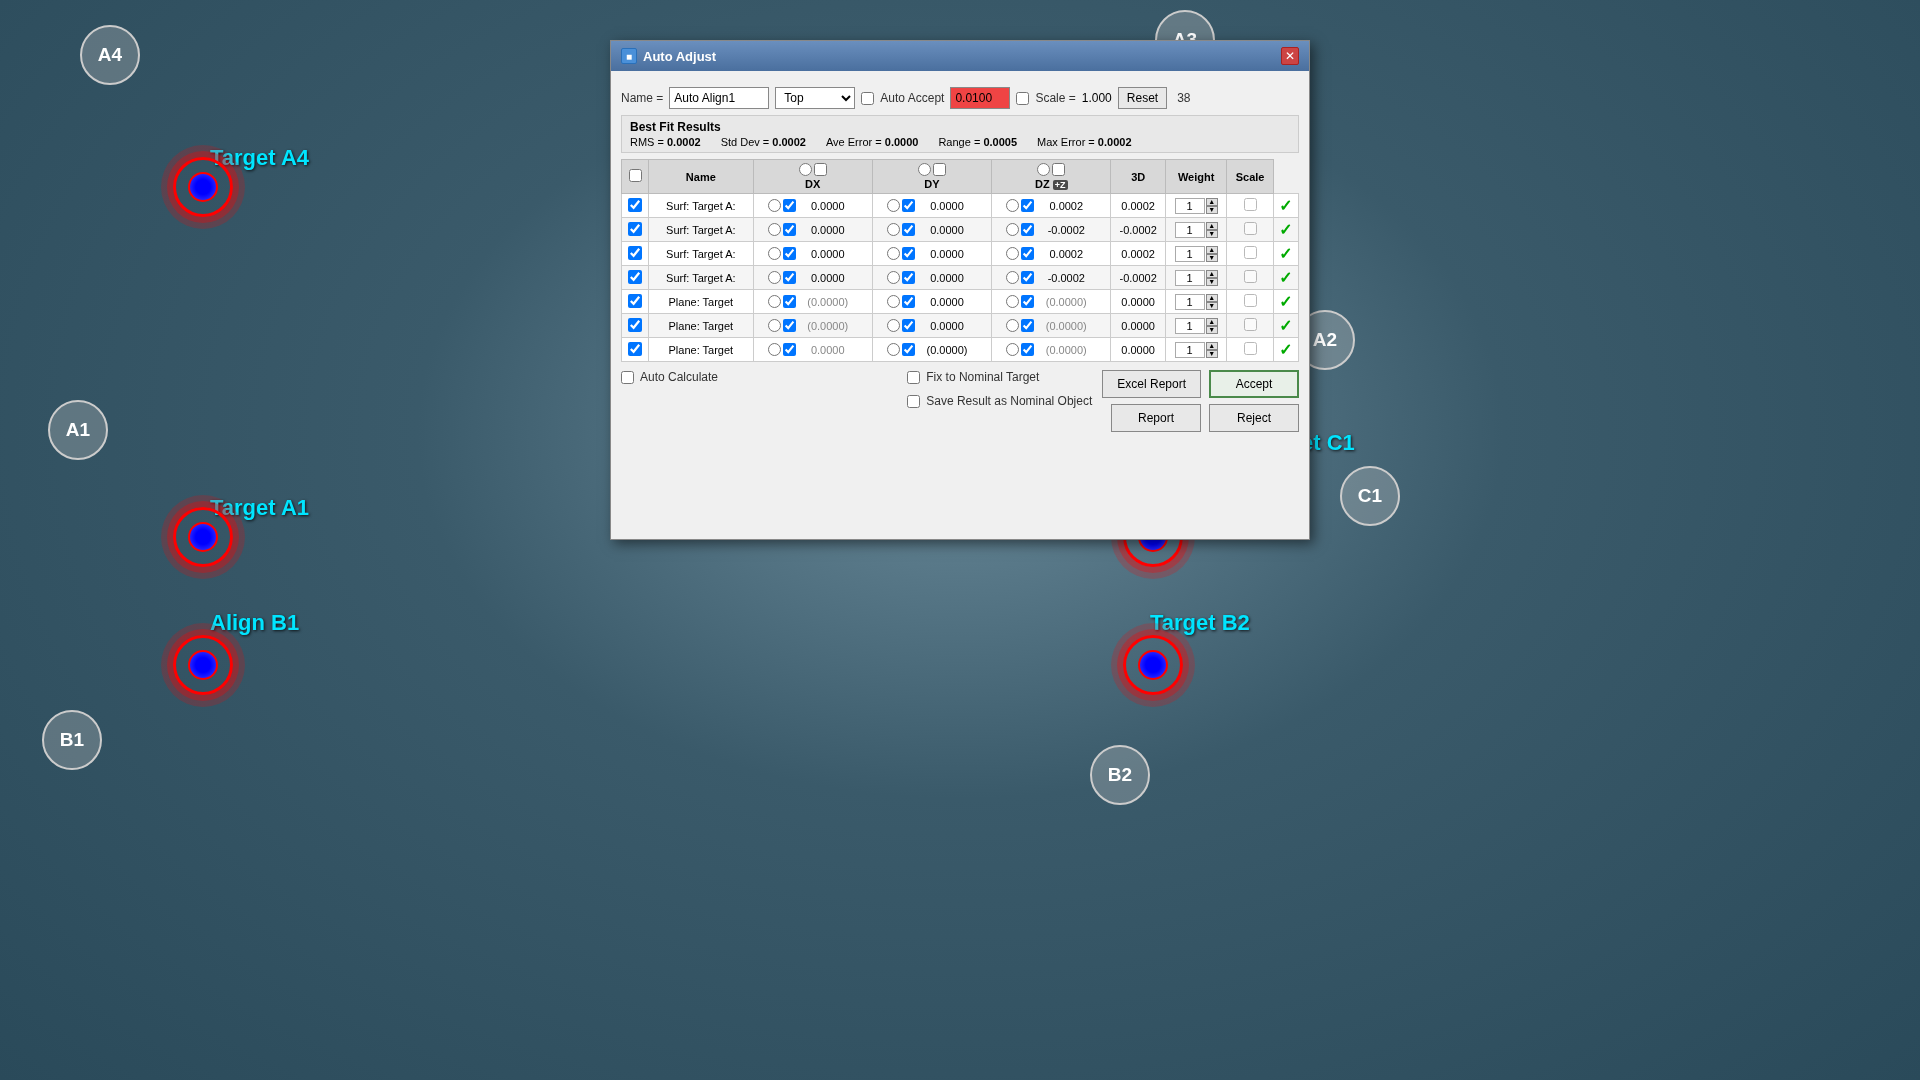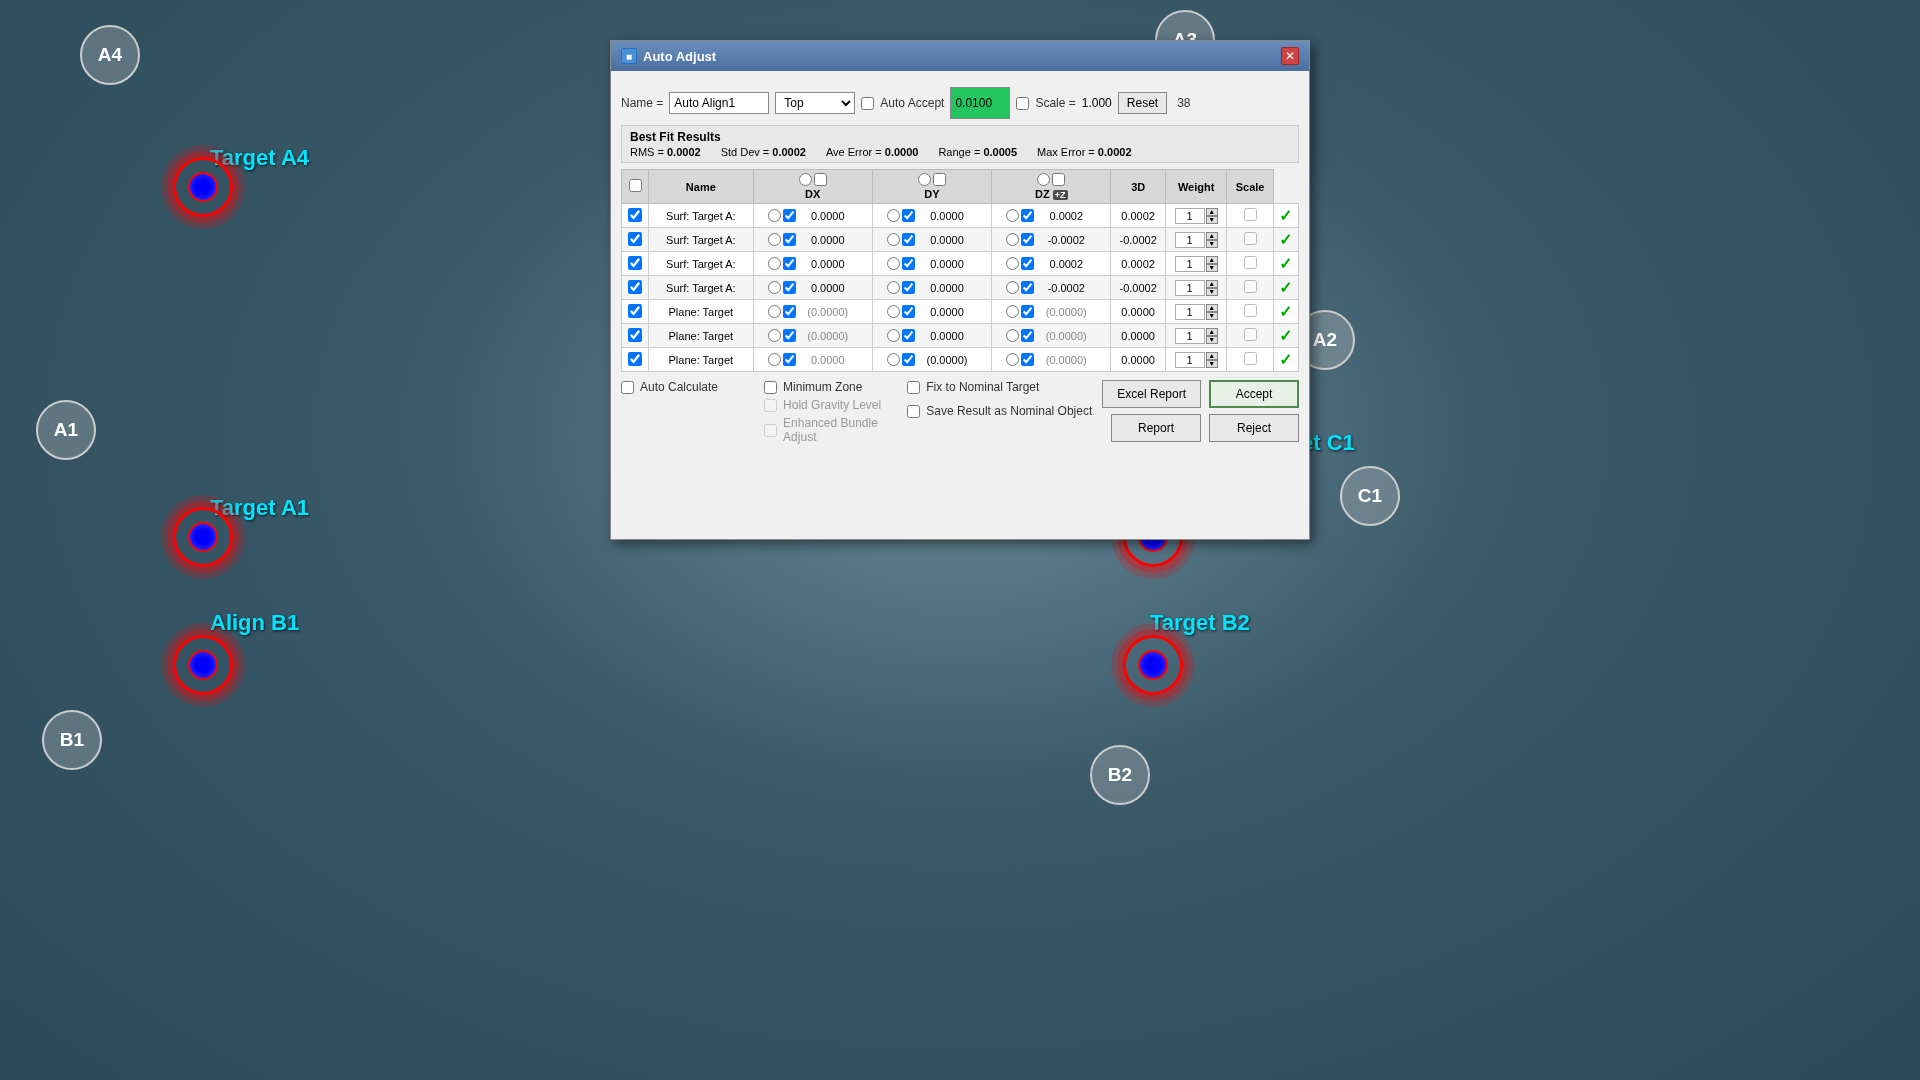--- a/index.html
+++ b/index.html
@@ -163,24 +163,24 @@
       border: 1px solid #888;
       background: white;
       padding: 2px 4px;
       font-size: 12px;
       height: 22px;
       min-width: 80px;
     }
 
     .small-input {
       border: 1px solid #888;
-      background: #22c55e;
+      background: #ef4444;
       padding: 2px 4px;
       font-size: 12px;
-      height: 32px;
+      height: 22px;
       width: 60px;
     }
 
     .reset-btn {
       border: 1px solid #888;
       background: #e8e8e8;
       padding: 2px 8px;
       font-size: 12px;
       height: 22px;
       cursor: pointer;
@@ -393,21 +393,21 @@
 <div class="target-label" style="left:1150px;top:145px;">Target A3</div>
 <div class="target-label" style="left:210px;top:495px;">Target A1</div>
 <div class="target-label" style="left:1150px;top:495px;">Target A2</div>
 <div class="target-label" style="left:210px;top:610px;">Align B1</div>
 <div class="target-label" style="left:1150px;top:610px;">Target B2</div>
 <div class="target-label" style="left:1255px;top:430px;">Target C1</div>
 
 <div class="circle-node" style="left:80px;top:25px;">A4</div>
 <div class="circle-node" style="left:1155px;top:10px;">A3</div>
 <div class="circle-node" style="left:1295px;top:310px;">A2</div>
-<div class="circle-node" style="left:36px;top:400px;">A1</div>
+<div class="circle-node" style="left:48px;top:400px;">A1</div>
 <div class="circle-node" style="left:42px;top:710px;">B1</div>
 <div class="circle-node" style="left:1090px;top:745px;">B2</div>
 <div class="circle-node" style="left:1340px;top:466px;">C1</div>
 
 <div class="target-circle" style="position:absolute;left:168px;top:152px;"></div>
 <div class="target-circle" style="position:absolute;left:1118px;top:152px;"></div>
 <div class="target-circle" style="position:absolute;left:168px;top:502px;"></div>
 <div class="target-circle" style="position:absolute;left:1118px;top:502px;"></div>
 <div class="target-circle" style="position:absolute;left:168px;top:630px;"></div>
 <div class="target-circle" style="position:absolute;left:1118px;top:630px;"></div>
@@ -755,34 +755,20 @@
 
       <div class="bottom-section">
 
         <div class="options-section">
           <div class="option-row">
             <input type="checkbox" style="">
             <label>Auto Calculate</label>
           </div>
         </div>
 
-        <div class="middle-options">
-          <div class="option-row">
-            <input type="checkbox" style="">
-            <label>Minimum Zone</label>
-          </div>
-          <div class="option-row disabled">
-            <input type="checkbox" disabled="" style="">
-            <label style="color:#999;">Hold Gravity Level</label>
-          </div>
-          <div class="option-row disabled">
-            <input type="checkbox" disabled="" style="">
-            <label style="color:#999;">Enhanced Bundle Adjust</label>
-          </div>
-        </div>
 
         <div style="display:flex;flex-direction:column;gap:6px;">
           <div class="option-row" style="margin-bottom:4px;">
             <input type="checkbox" style="">
             <label>Fix to Nominal Target</label>
           </div>
           <div class="option-row">
             <input type="checkbox" style="">
             <label>Save Result as Nominal Object</label>
           </div>

